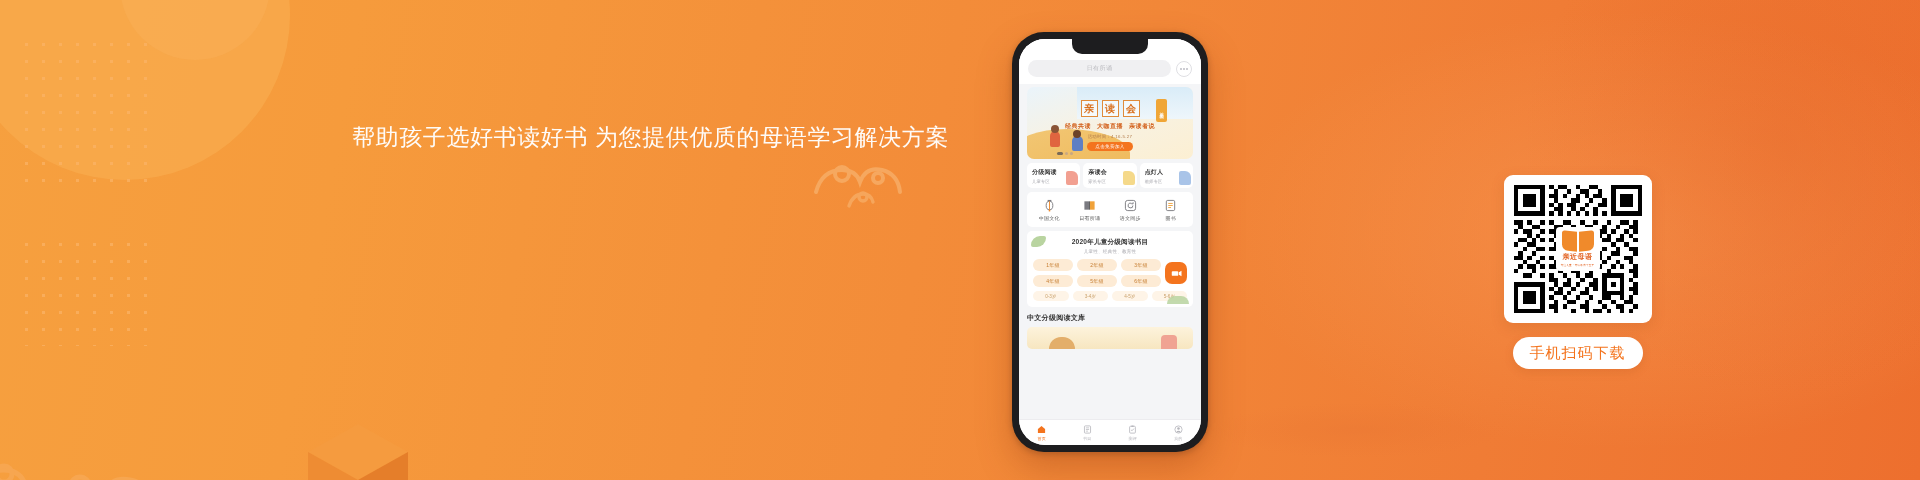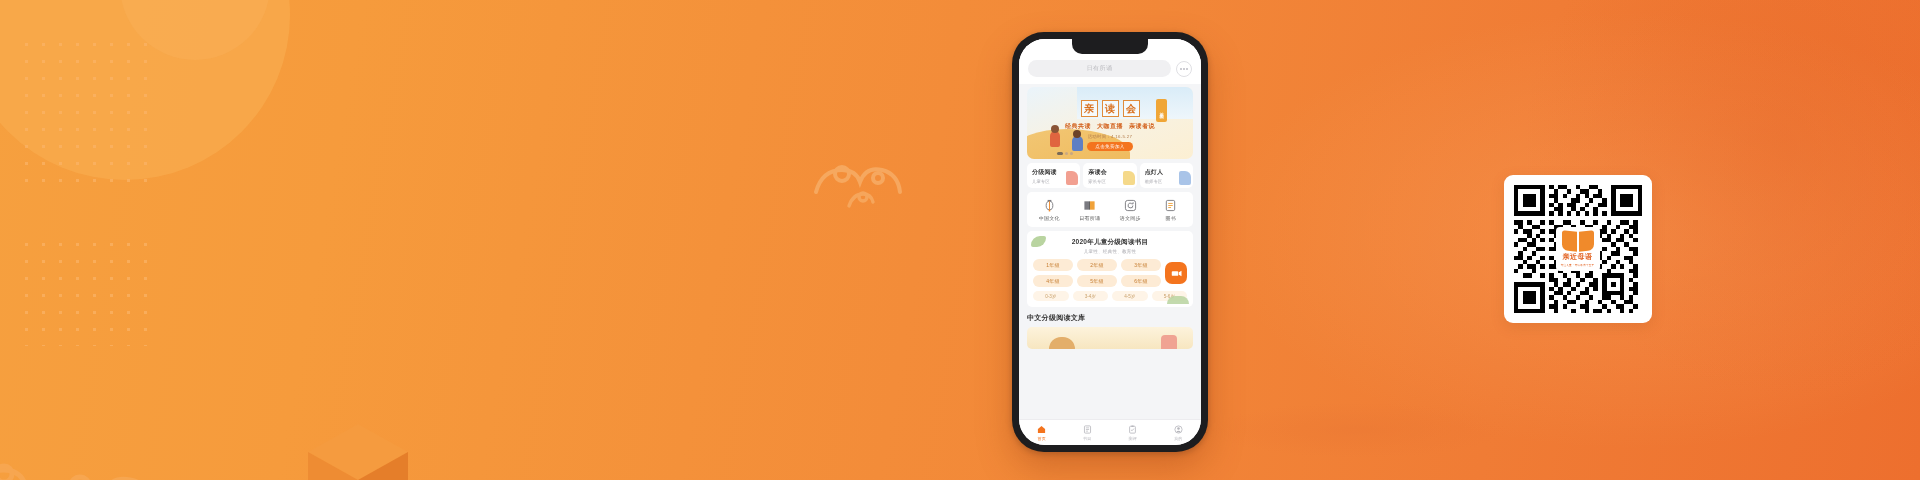--- a/index.html
+++ b/index.html
@@ -340,20 +340,21 @@
       <path d="M3 24 q4-12 14-12 q8 0 10 8" fill="none" stroke="#F9BE7E" stroke-width="3.4" stroke-linecap="round"></path>
       <circle cx="17" cy="15" r="4" fill="none" stroke="#F9BE7E" stroke-width="3.4"></circle>
     </svg>
 
     <div class="right-glow"></div>
     <div class="right-dark"></div>
     <div class="ellipse-shadow"></div>
   </div>
 
   <div class="copy">
+    <div class="tagline">帮助孩子选好书读好书 为您提供优质的母语学习解决方案</div>
   </div>
 
   <div class="phone">
     <div class="phone-screen">
       <div class="notch"></div>
 
       <div class="ph-scroll">
 
         <div class="ph-search-row">
           <div class="ph-search">日有所诵</div>
@@ -769,15 +770,16 @@
         <div class="qr-logo">
           <div class="bk">
             <div class="pg-l"></div>
             <div class="pg-r"></div>
           </div>
           <div class="lg-t">亲近母语</div>
           <div class="lg-s">专注儿童 · 母语教育十五年</div>
         </div>
       </div>
     </div>
+    <div class="qr-btn">手机扫码下载</div>
   </div>
 
 </div>
 
 </body></html>

